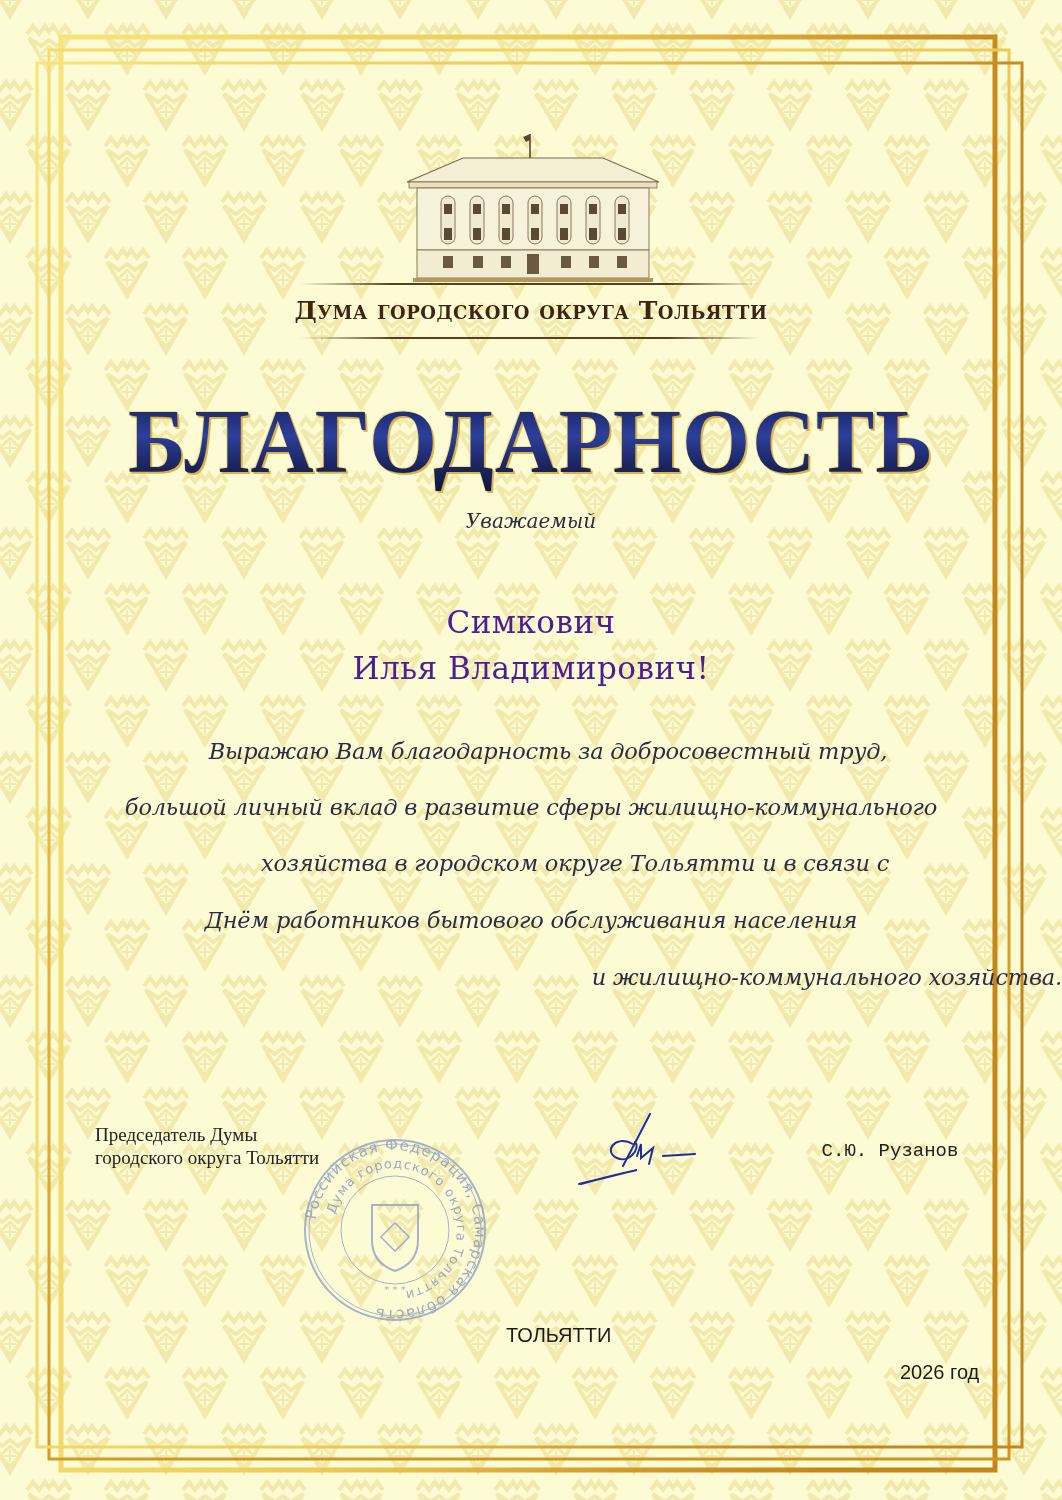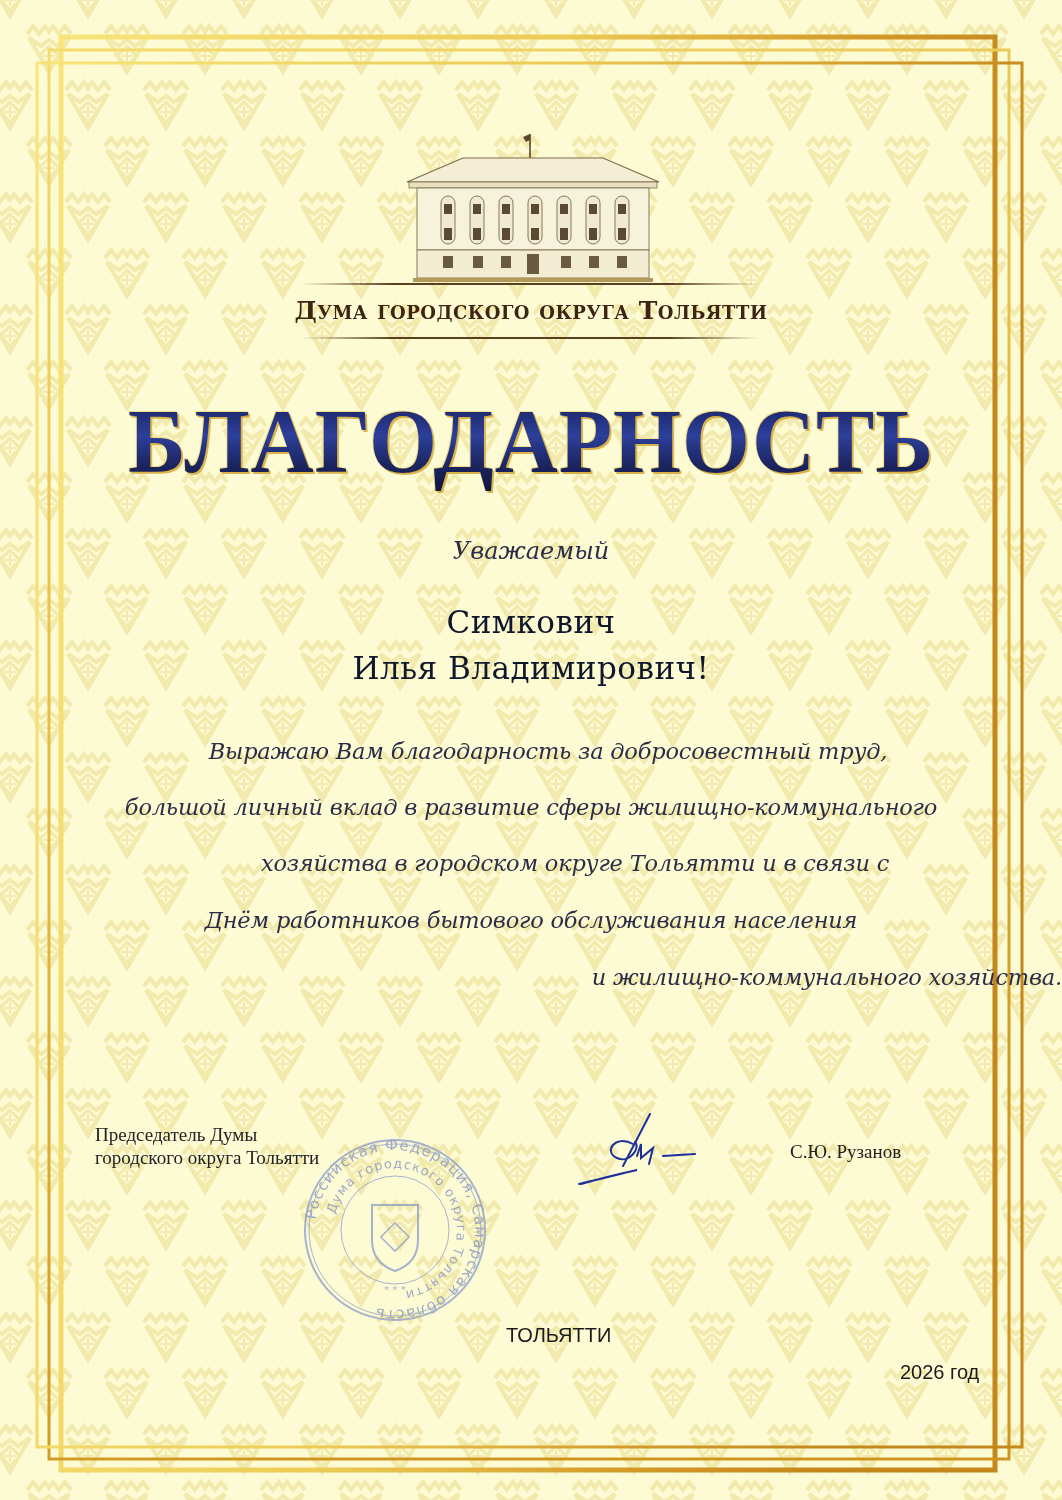--- a/index.html
+++ b/index.html
@@ -21,23 +21,23 @@
     top:388px; font-family:"Liberation Serif", serif; font-weight:bold;
     font-size:92px; letter-spacing:1px; transform:scaleX(0.95); transform-origin:center;
     color:#1e2a6a;
     background:linear-gradient(180deg, #121a4e 0%, #2c3f9a 45%, #1a235c 75%, #0e1440 100%);
     -webkit-background-clip:text; background-clip:text; -webkit-text-fill-color:transparent;
     filter: drop-shadow(2px 2px 0 #d9b24a) drop-shadow(-1px -1px 0 #f3dd8a);
   }
   .italic {
     font-family:"DejaVu Serif", serif; font-style:italic; color:#2a2d45;
   }
-  .greeting { top:537px; font-size:24px; }
+  .greeting { top:509px; font-size:20px; }
   .name {
-    font-family:"DejaVu Serif", serif; font-size:31px; color:#0f172a; letter-spacing:0.5px;
+    font-family:"DejaVu Serif", serif; font-size:31px; color:#4c1d95; letter-spacing:0.5px;
   }
   .name1 { top:604px; }
   .name2 { top:650px; }
   .body-line { font-size:22.5px; letter-spacing:-0.2px; }
   .sign-label {
     font-family:"Liberation Serif", serif; font-size:19px; color:#222; line-height:23px; text-align:left;
   }
   .sans-small { font-family:"Liberation Sans", sans-serif; font-size:20px; color:#1b1b1b; }
 </style>
 </head>
@@ -181,16 +181,16 @@
 <svg class="abs" style="left:575px;top:1108px;" width="160" height="80" viewBox="0 0 160 80" xmlns="http://www.w3.org/2000/svg">
   <g fill="none" stroke="#1f2f9a" stroke-width="2" stroke-linecap="round">
     <path d="M75,6 L48,58"></path>
     <path d="M58,36 C40,26 28,44 42,50 C54,56 66,40 60,34"></path>
     <path d="M62,48 L66,36 L66,50 L78,40 L74,56"></path>
     <path d="M88,48 L120,46"></path>
     <path d="M4,76 C30,70 52,64 62,62 C44,66 20,72 6,76"></path>
   </g>
 </svg>
 
-<div class="abs sign-label" style="left:790px;top:1140px;width:200px;text-align:left;">С.Ю. Рузанов</div>
+<div class="abs sign-label" style="left:790px;top:1140px;width:200px;text-align:center;font-family:Liberation Mono, monospace;">С.Ю. Рузанов</div>
 
 <div class="abs sans-small" style="left:506px;top:1324px;">ТОЛЬЯТТИ</div>
 <div class="abs sans-small" style="left:900px;top:1361px;">2026 год</div>
 
 </body></html>

